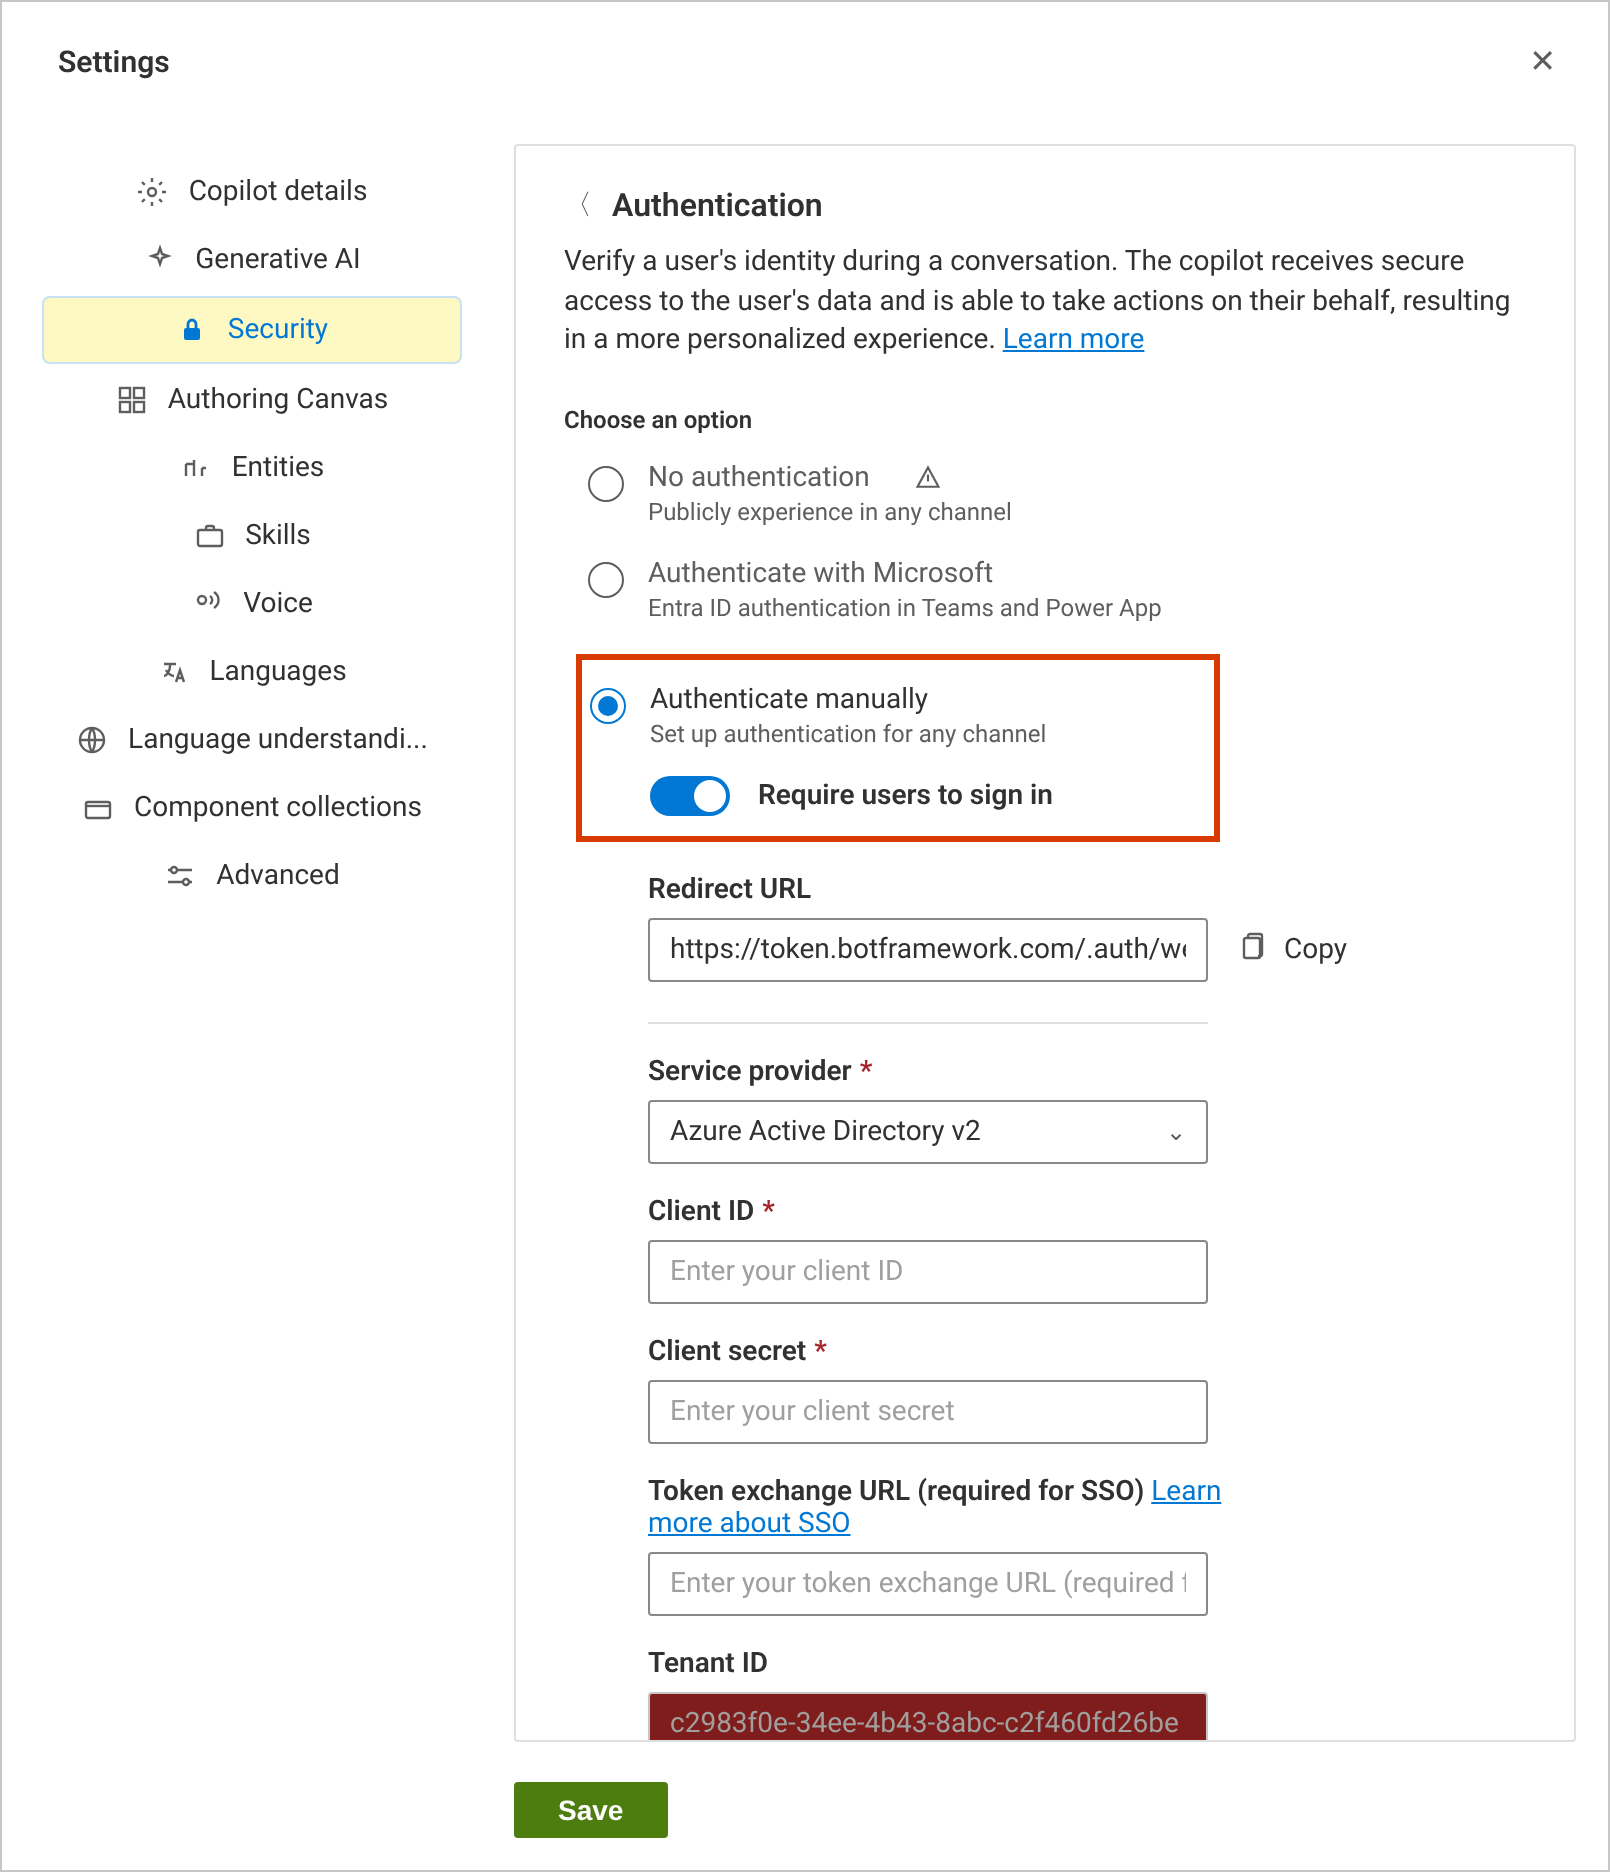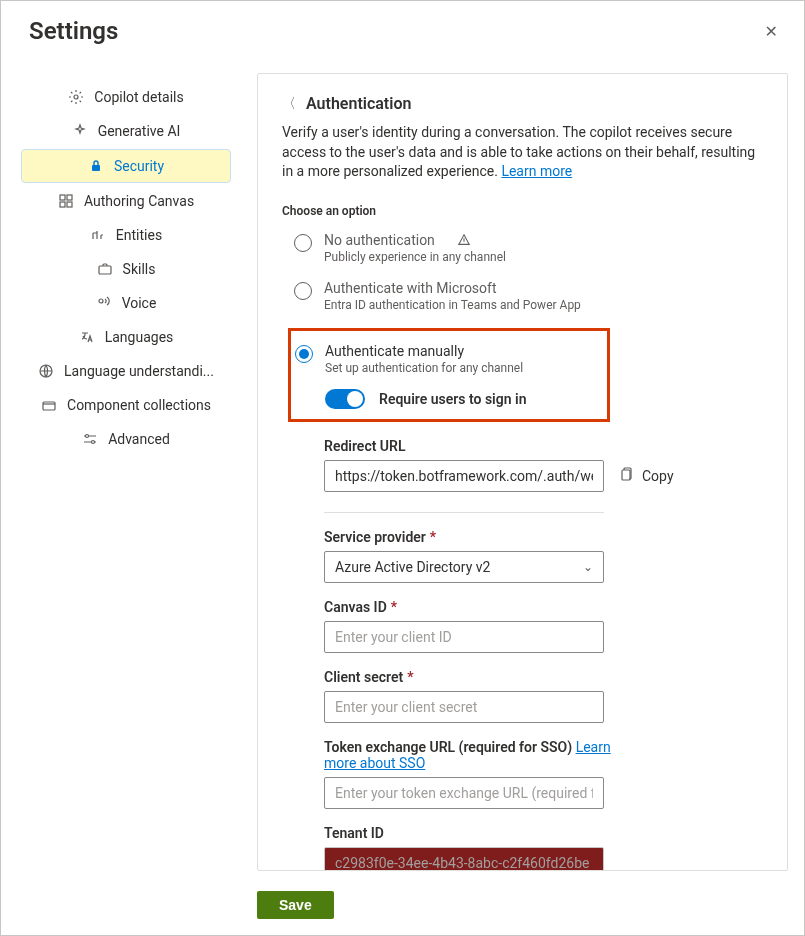--- a/index.html
+++ b/index.html
@@ -15,21 +15,21 @@
     display: flex;
     flex-direction: column;
   }
   .header {
     display: flex;
     align-items: center;
     padding: 16px 20px 16px 28px;
     border-bottom: 0;
   }
   .header h1 {
-    font-size: 24px;
+    font-size: 15px;
     font-weight: 600;
     margin: 0;
     flex: 1;
   }
   .close-x {
     font-size: 16px;
     color: #605e5c;
     cursor: pointer;
     padding: 4px 6px;
   }
@@ -451,21 +451,21 @@
             <span class="req">*</span>
           </div>
           <div class="select">
             <span>Azure Active Directory v2</span>
             <span class="chev">⌄</span>
           </div>
         </div>
 
         <div class="field">
           <div class="field-label">
-            <span>Canvas ID</span>
+            <span>Client ID</span>
             <span class="req">*</span>
           </div>
           <input class="input" placeholder="Enter your client ID" style="">
         </div>
 
         <div class="field">
           <div class="field-label">
             <span>Client secret</span>
             <span class="req">*</span>
           </div>

